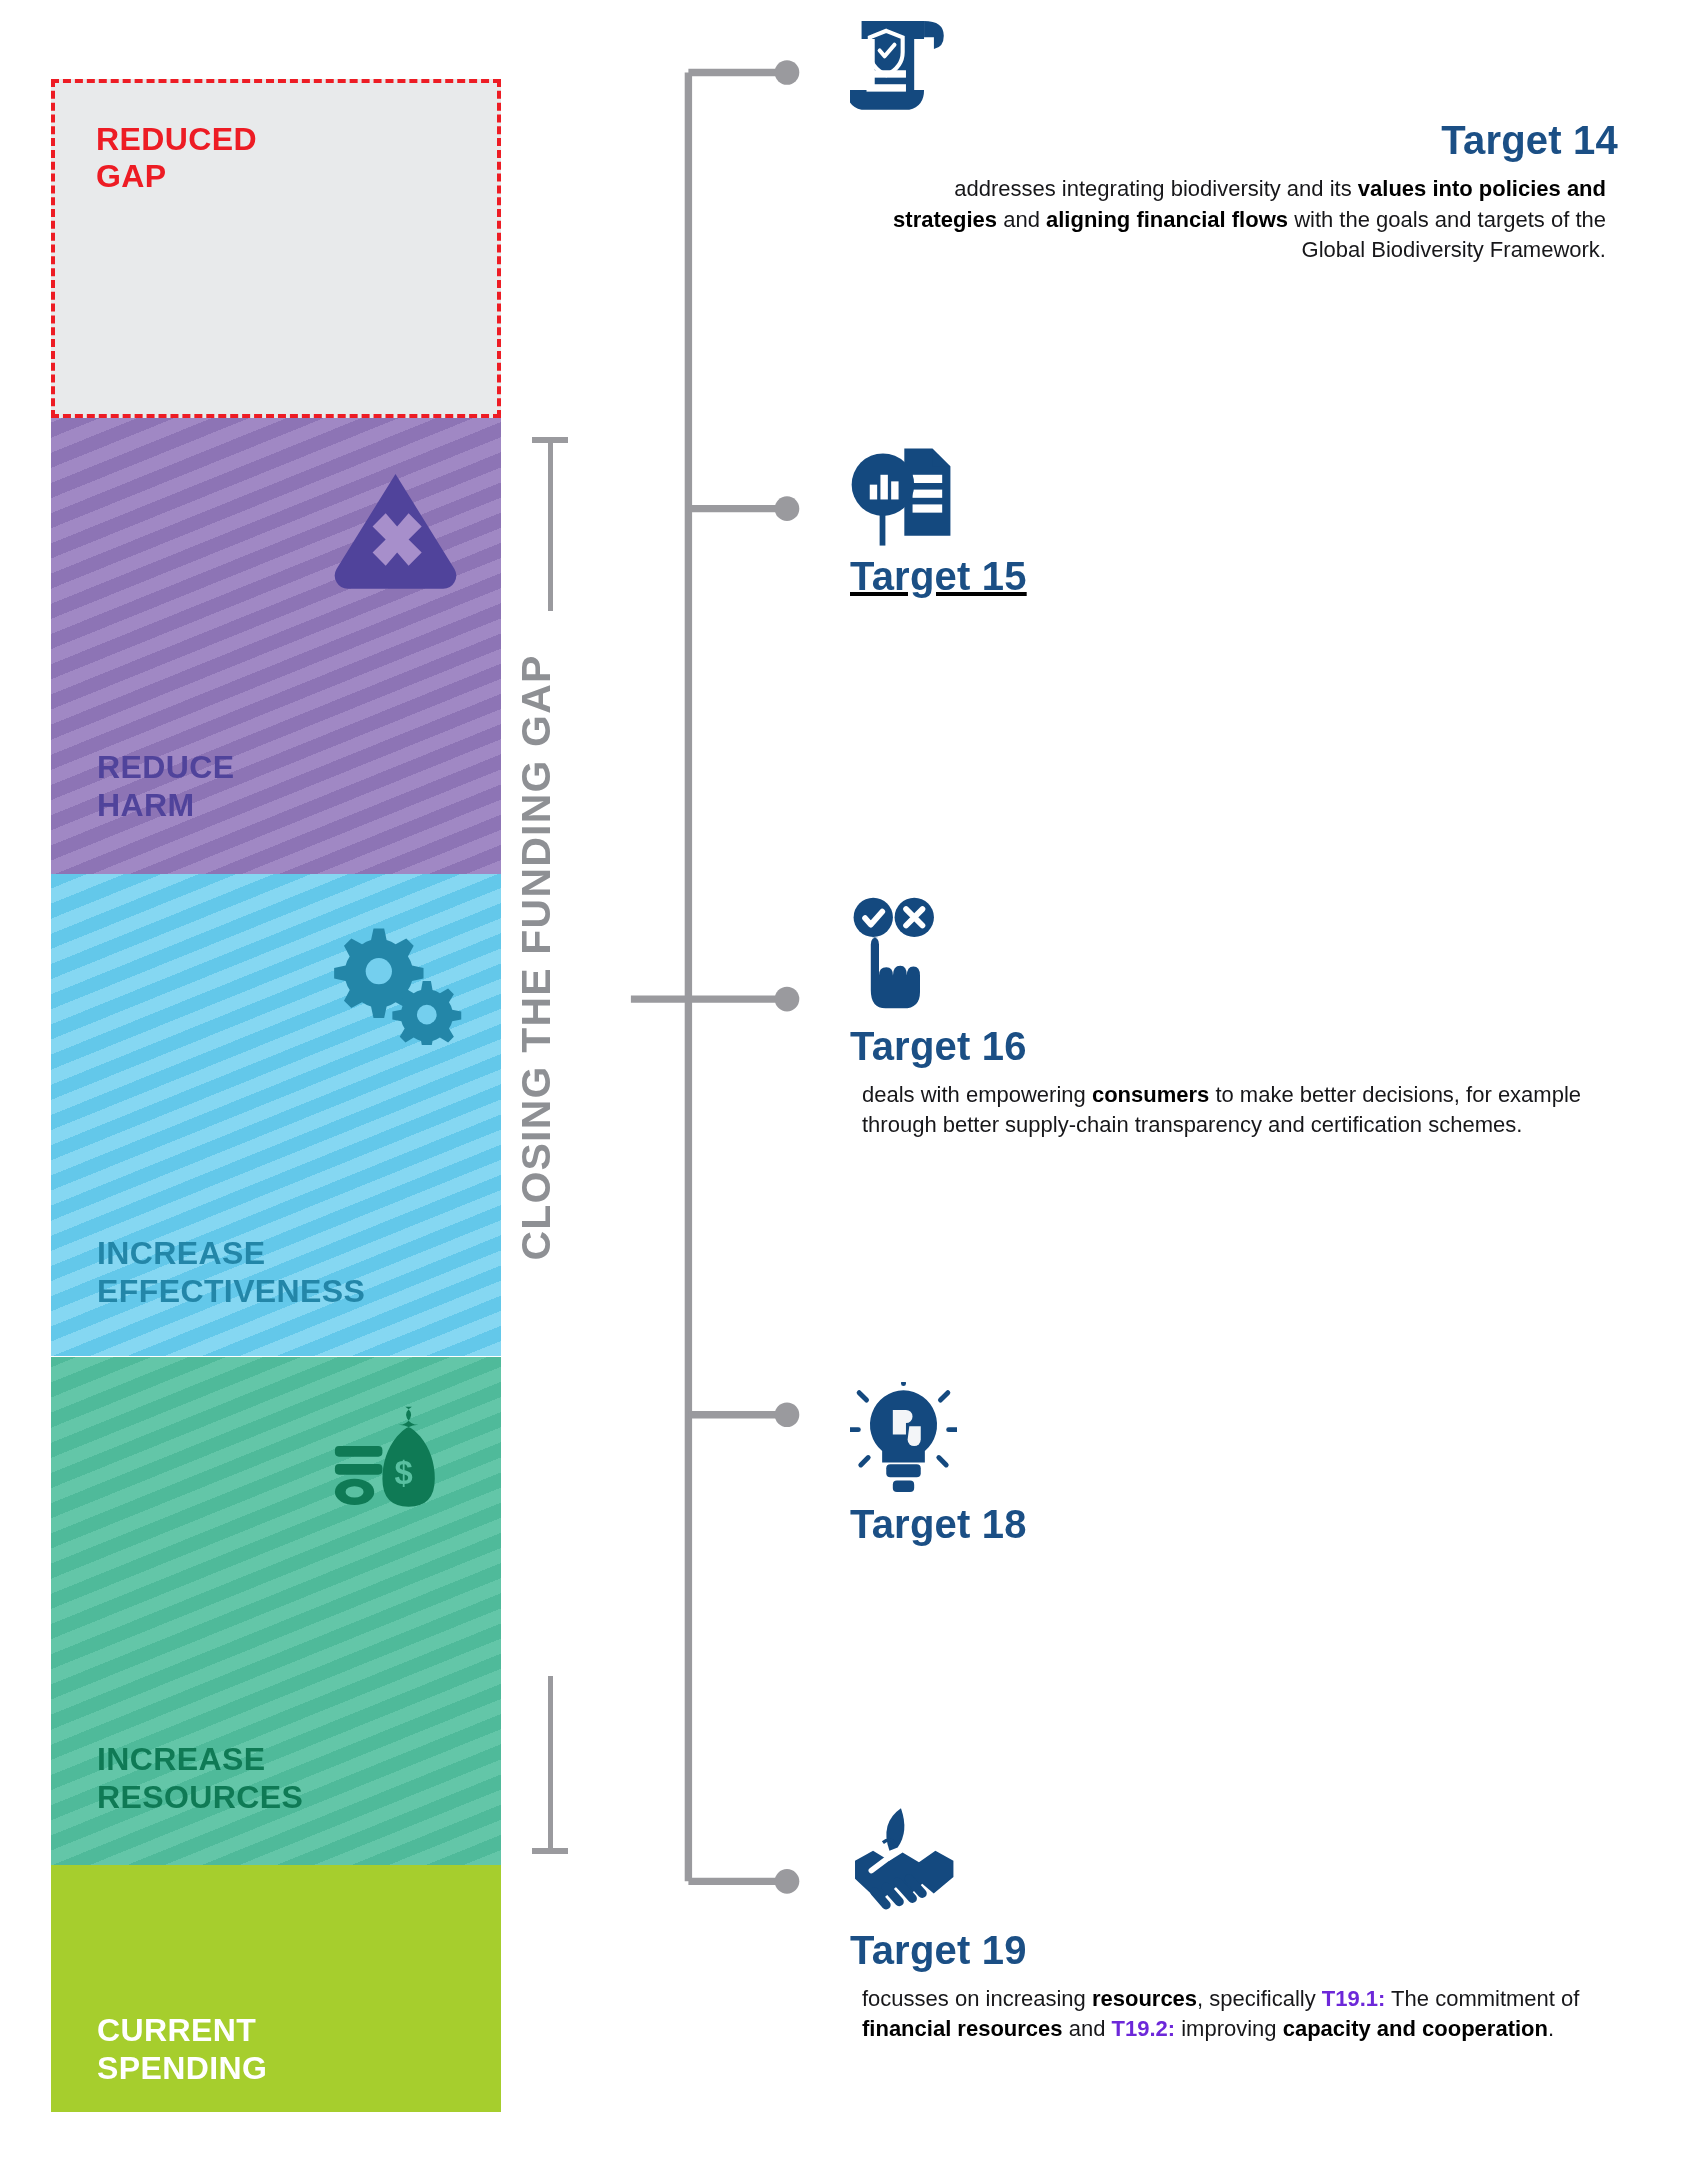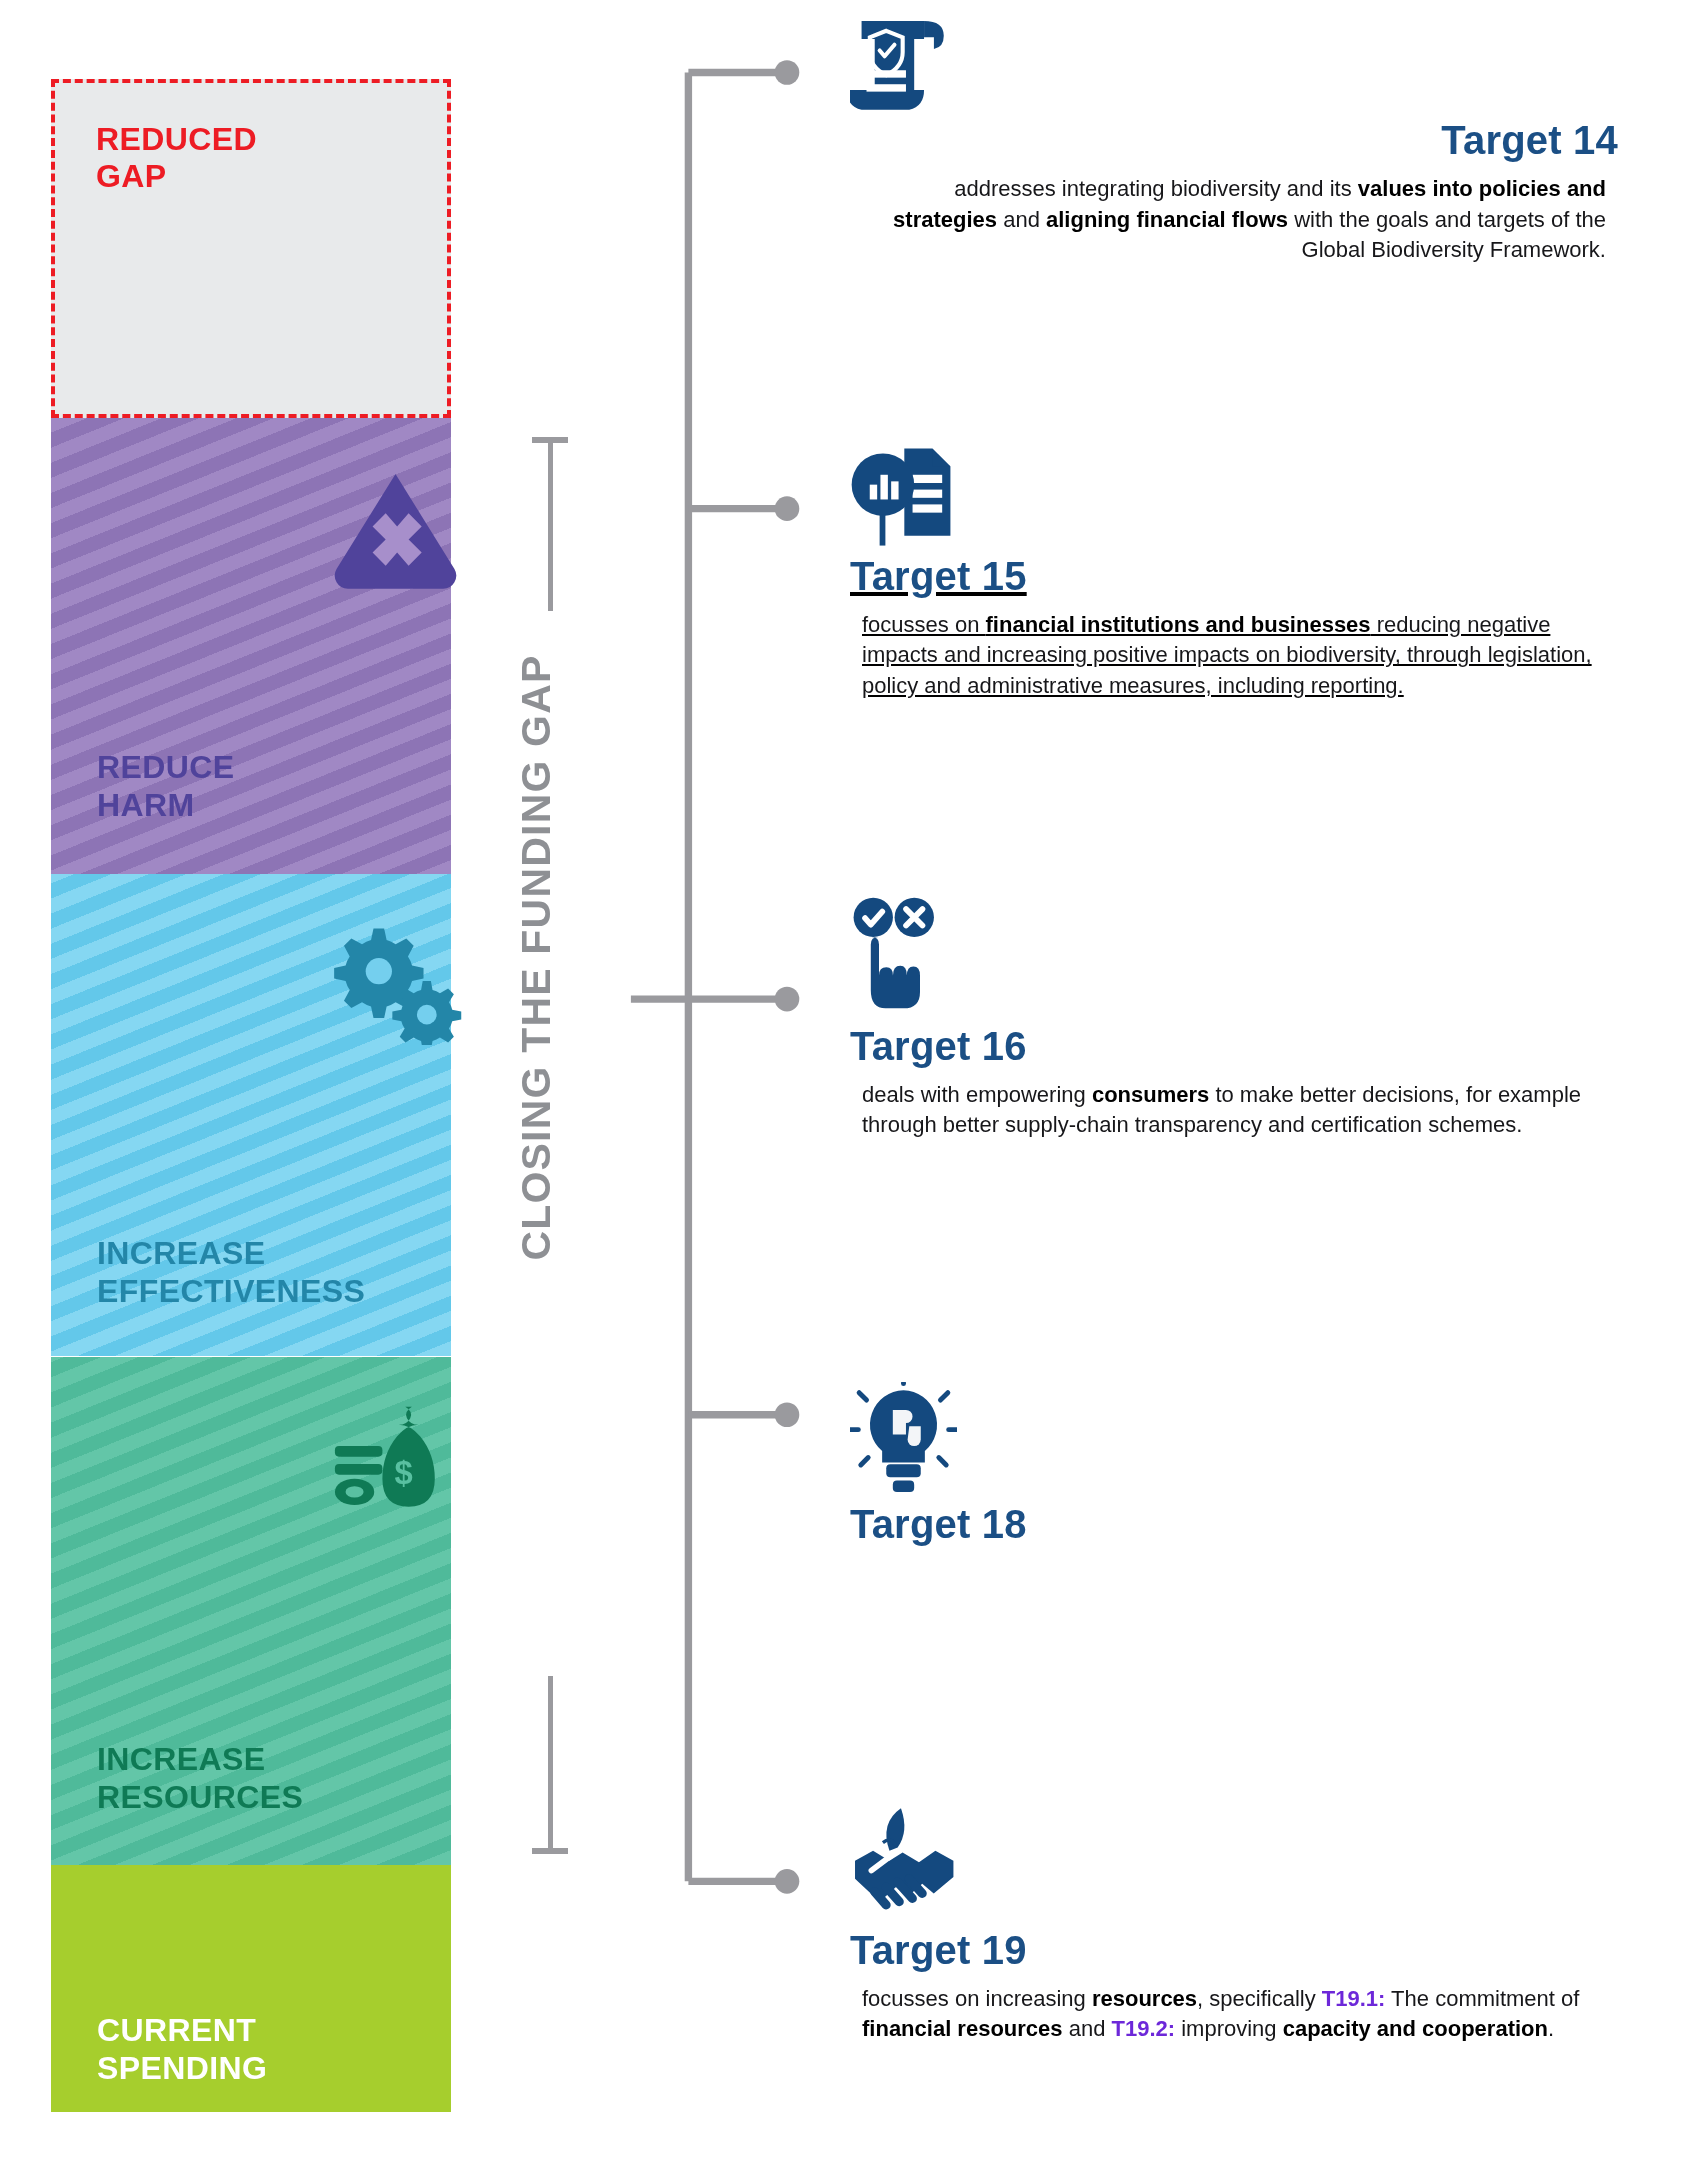--- a/index.html
+++ b/index.html
@@ -19,21 +19,21 @@
   #bar-column{
     position:absolute;
     left:51px;
     top:79px;
     width:450px;
     height:2032px;
   }
   .bar-seg{
     position:absolute;
     left:0;
-    width:400px;
+    width:450px;
     box-sizing:border-box;
   }
   .seg-label{
     position:absolute;
     left:46px;
     font-weight:bold;
     letter-spacing:0.4px;
     line-height:1.17;
     font-size:32px;
     white-space:pre-line;
@@ -287,21 +287,20 @@
         <rect x="76" y="54" width="36" height="10" fill="#ffffff"></rect>
         <rect x="76" y="72" width="36" height="10" fill="#ffffff"></rect>
         <circle cx="40" cy="48" r="38"></circle>
         <rect x="36" y="84" width="7" height="38"></rect>
         <rect x="24" y="48" width="9" height="18" fill="#ffffff"></rect>
         <rect x="37" y="36" width="9" height="30" fill="#ffffff"></rect>
         <rect x="50" y="44" width="9" height="22" fill="#ffffff"></rect>
       </g>
     </svg>
     <div class="t-title">Target 15</div>
-    <p class="t-body"><span>focusses on </span><b>financial institutions and businesses</b><span> reducing negative impacts and increasing positive impacts on biodiversity, through legislation, policy and administrative measures, including reporting.</span></p>
   </div>
 
   <div class="target" id="target-16">
     <svg class="t-icon" width="99" height="123" viewBox="0 0 120 150">
       <g fill="#14497f">
         <circle cx="28" cy="26" r="24"></circle>
         <path d="M18 27 l7 8 l14 -16" fill="none" stroke="#ffffff" stroke-width="7" stroke-linecap="round" stroke-linejoin="round"></path>
         <circle cx="78" cy="26" r="24"></circle>
         <path d="M68 16 l20 20 M88 16 l-20 20" stroke="#ffffff" stroke-width="7" stroke-linecap="round"></path>
         <path d="M26 50 q9 0 9 9 v38 q0 -10 9 -10 q8 0 8 10 q0 -12 9 -12 q8 0 8 12 q0 -11 8 -11 q8 0 8 11 v20 q0 20 -20 20 h-22 q-18 0 -18 -22 v-56 q0 -9 9 -9 Z"></path>

